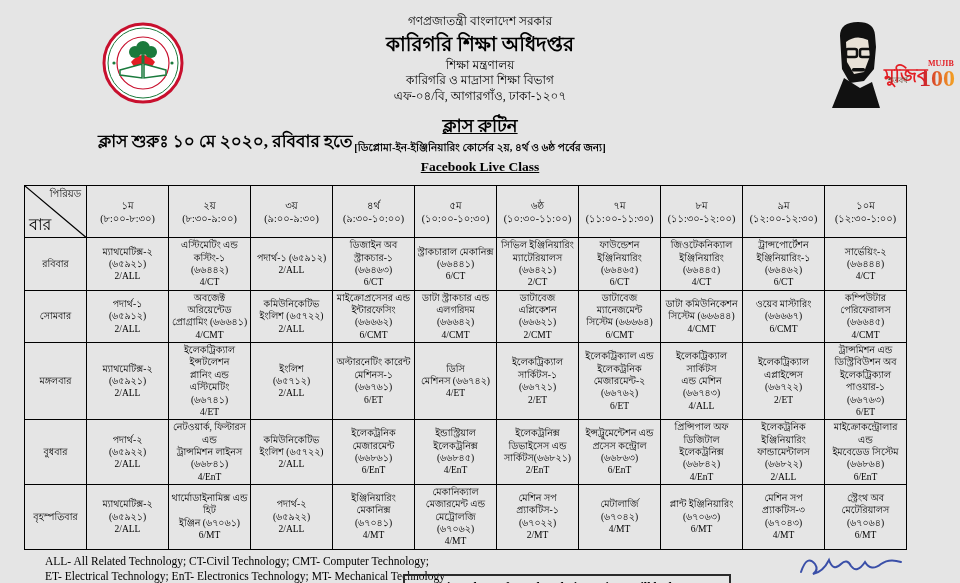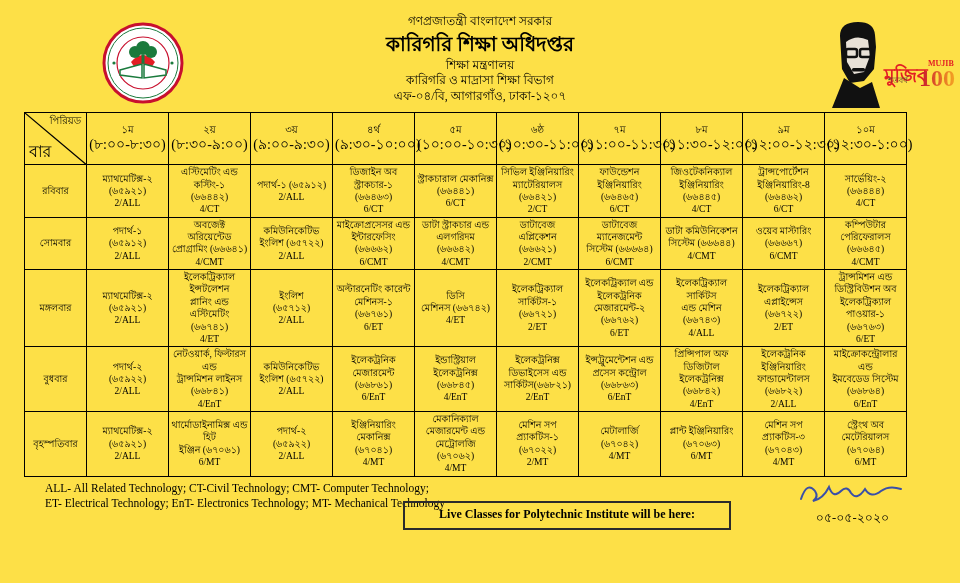--- a/index.html
+++ b/index.html
@@ -1,16 +1,16 @@
 <!DOCTYPE html>
 <html><head>
 <meta charset="utf-8">
 <style>
   html,body{margin:0;padding:0;background:#fff;}
-  .page{position:relative;width:960px;height:583px;background:#fde047;overflow:hidden;
+  .page{position:relative;width:960px;height:583px;background:#e5e5e5;overflow:hidden;
         font-family:"Liberation Serif","DejaVu Sans",serif;color:#000;}
 
   
   .hdr{position:relative;height:112px;}
   .hdr-center{text-align:center;padding-top:14px;line-height:1.3;}
   .hdr-line{font-size:12px;}
   .hdr-org{font-size:20px;font-weight:bold;margin:1px 1px;}
   .logo-left{position:absolute;left:102px;top:22px;width:82px;height:82px;}
   .logo-right{position:absolute;right:6px;top:16px;width:132px;height:92px;}
   .mujib-word{position:absolute;left:62px;top:50px;color:#e31e24;font-weight:bold;font-size:19px;line-height:1;}
@@ -31,21 +31,21 @@
   table.routine th,table.routine td{border:1px solid #000;text-align:center;vertical-align:middle;
       font-weight:normal;font-size:9.5px;line-height:1.3;padding:1px 2px;white-space:pre-line;}
   col.daycol{width:62px;}
   thead tr{height:33px;}
   tbody tr:nth-child(1){height:46px;}
   tbody tr:nth-child(2){height:46px;}
   tbody tr:nth-child(3){height:52px;}
   tbody tr:nth-child(4){height:58px;}
   tbody tr:nth-child(5){height:56px;}
   .p-label{font-size:10px;text-align:center;}
-  .p-time{font-size:14px;}
+  .p-time{font-size:10px;}
   .day-cell{font-size:11px;}
   th.corner{position:relative;padding:0;}
   th.corner svg{position:absolute;left:0;top:0;width:100%;height:100%;}
   .corner-top{position:absolute;right:5px;top:1px;font-size:10px;}
   .corner-bottom{position:absolute;left:4px;bottom:2px;font-size:16px;}
 
   
   .footer{position:relative;height:105px;}
   .legend{position:absolute;left:45px;top:4px;font-size:11.5px;line-height:1.35;}
   .livebox{position:absolute;left:403px;top:24px;width:312px;border:2px solid #2b2b2b;
@@ -92,20 +92,26 @@
         <rect x="30" y="52" width="13" height="3.5" rx="1.5" fill="#111"></rect>
         <path d="M10 92 L22 62 l16 10 12 -6 8 26 z" fill="#111"></path>
       </svg>
       <div class="mujib-word">মুজিব</div>
       <div class="mujib-en">MUJIB</div>
       <div class="mujib-sub">শতবর্ষ</div>
       <div class="mujib-100">100</div>
     </div>
   </div>
 
+  <div class="titleblock">
+    <div class="main-title">ক্লাস রুটিন</div>
+    <div class="start-note">ক্লাস শুরুঃ ১০ মে ২০২০, রবিবার হতে</div>
+    <div class="subtitle">[ডিপ্লোমা-ইন-ইঞ্জিনিয়ারিং কোর্সের ২য়, ৪র্থ ও ৬ষ্ঠ পর্বের জন্য]</div>
+    <div class="fb-live">Facebook Live Class</div>
+  </div>
 
   <table class="routine">
     <colgroup>
         <col class="daycol">
         <col>
         <col>
         <col>
         <col>
         <col>
         <col>
@@ -156,21 +162,21 @@
 ম্যাটেরিয়ালস
 (৬৬৪২১)
 2/CT</td>
           <td>ফাউন্ডেশন ইঞ্জিনিয়ারিং
 (৬৬৪৬৫)
 6/CT</td>
           <td>জিওটেকনিক্যাল
 ইঞ্জিনিয়ারিং (৬৬৪৪৫)
 4/CT</td>
           <td>ট্রান্সপোর্টেশন
-ইঞ্জিনিয়ারিং-8
+ইঞ্জিনিয়ারিং-১
 (৬৬৪৬২)
 6/CT</td>
           <td>সার্ভেয়িং-২ (৬৬৪৪৪)
 4/CT</td>
         </tr>
         <tr>
           <th class="day-cell">সোমবার</th>
           <td>পদার্থ-১
 (৬৫৯১২)
 2/ALL</td>

